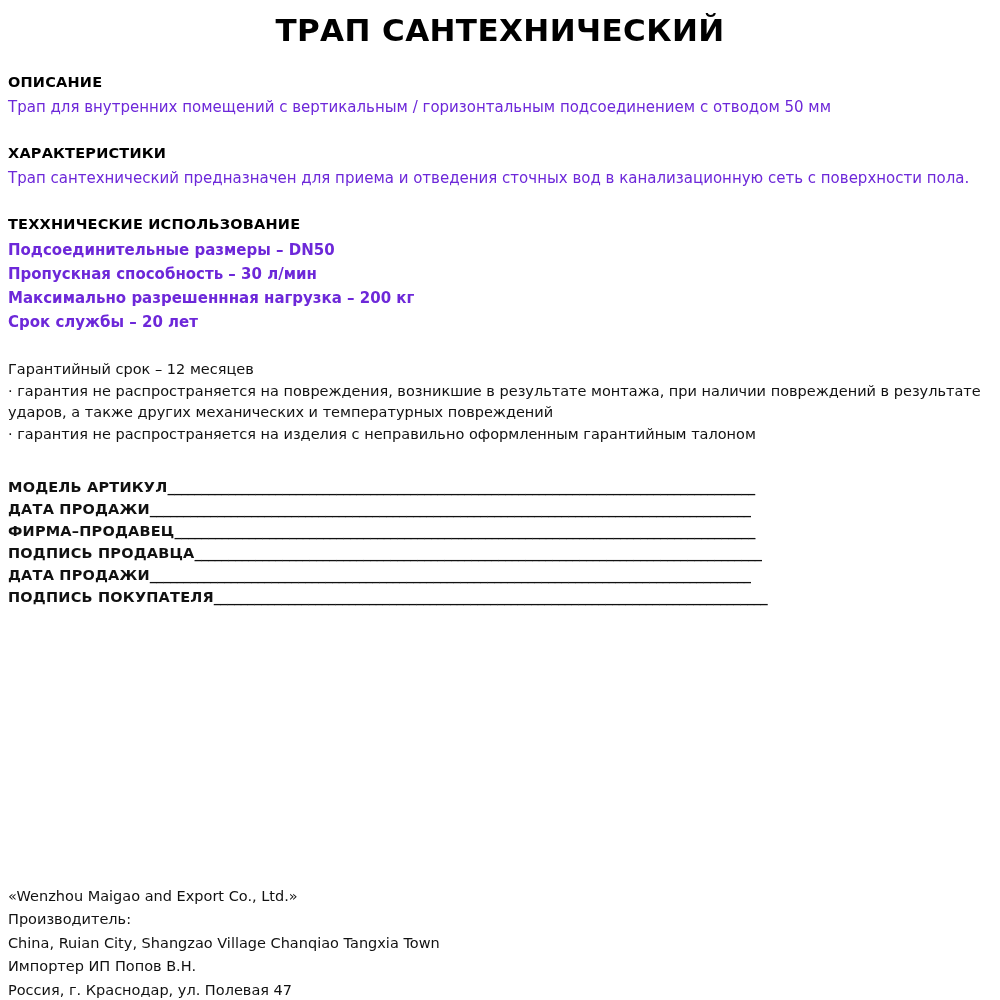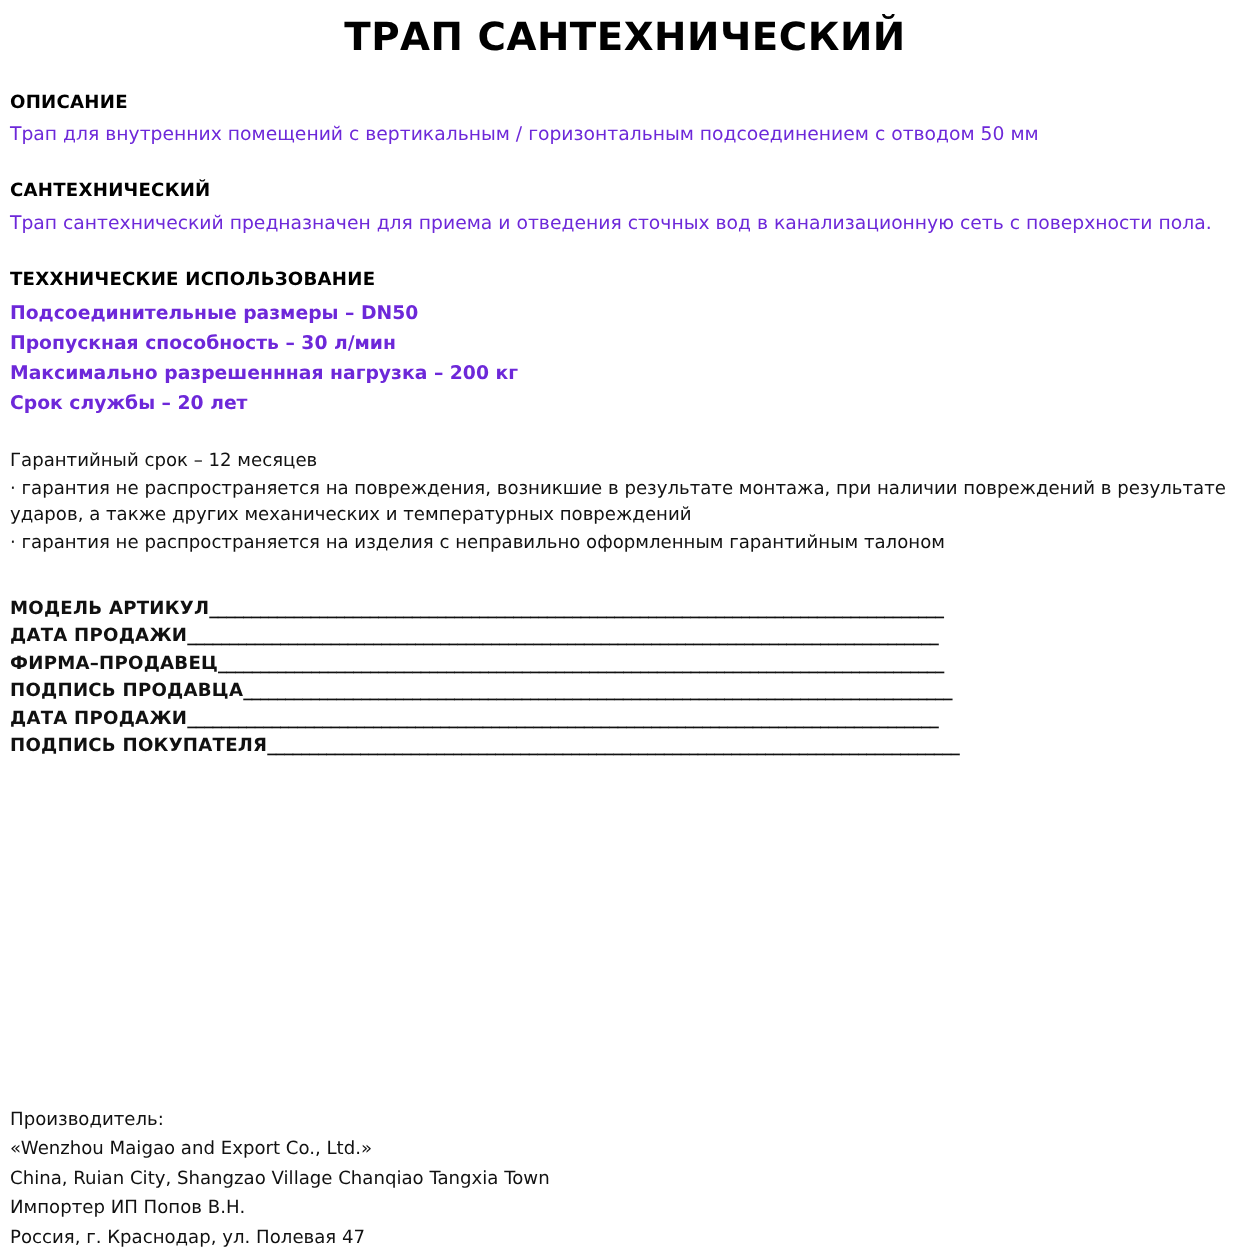--- a/index.html
+++ b/index.html
@@ -100,21 +100,21 @@
 <div class="page">
 
   <h1 class="doc-title">ТРАП САНТЕХНИЧЕСКИЙ</h1>
 
   <div class="section">
     <div class="section-heading">ОПИСАНИЕ</div>
     <p class="body-line">Трап для внутренних помещений с вертикальным / горизонтальным подсоединением с отводом 50 мм</p>
   </div>
 
   <div class="section">
-    <div class="section-heading">САНТЕХНИЧЕСКИЙ</div>
+    <div class="section-heading">ХАРАКТЕРИСТИКИ</div>
     <p class="body-line">Трап сантехнический предназначен для приема и отведения сточных вод в канализационную сеть с поверхности пола.</p>
   </div>
 
   <div class="section">
     <div class="section-heading">ТЕХХНИЧЕСКИЕ ИСПОЛЬЗОВАНИЕ</div>
     <div class="spec-list">
       <p class="body-line">Подсоединительные размеры  – DN50</p>
       <p class="body-line">Пропускная способность – 30 л/мин</p>
       <p class="body-line">Максимально разрешеннная нагрузка – 200 кг</p>
       <p class="body-line">Срок службы – 20 лет</p>
@@ -143,20 +143,20 @@
     </div>
     <div class="field-row">
       <span class="field-label">ДАТА ПРОДАЖИ</span><span class="field-rule">_________________________________________________________________________________________</span>
     </div>
     <div class="field-row">
       <span class="field-label">ПОДПИСЬ ПОКУПАТЕЛЯ</span><span class="field-rule">__________________________________________________________________________________</span>
     </div>
   </div>
 
   <div class="footer">
+    <p class="footer-line">«Wenzhou Maigao and Export Co., Ltd.»</p>
     <p class="footer-line">Производитель:</p>
-    <p class="footer-line">«Wenzhou Maigao and Export Co., Ltd.»</p>
     <p class="footer-line">China, Ruian City, Shangzao Village Chanqiao Tangxia Town</p>
     <p class="footer-line">Импортер ИП Попов В.Н.</p>
     <p class="footer-line">Россия, г. Краснодар, ул. Полевая 47</p>
   </div>
 
 </div>
 
 </body></html>

